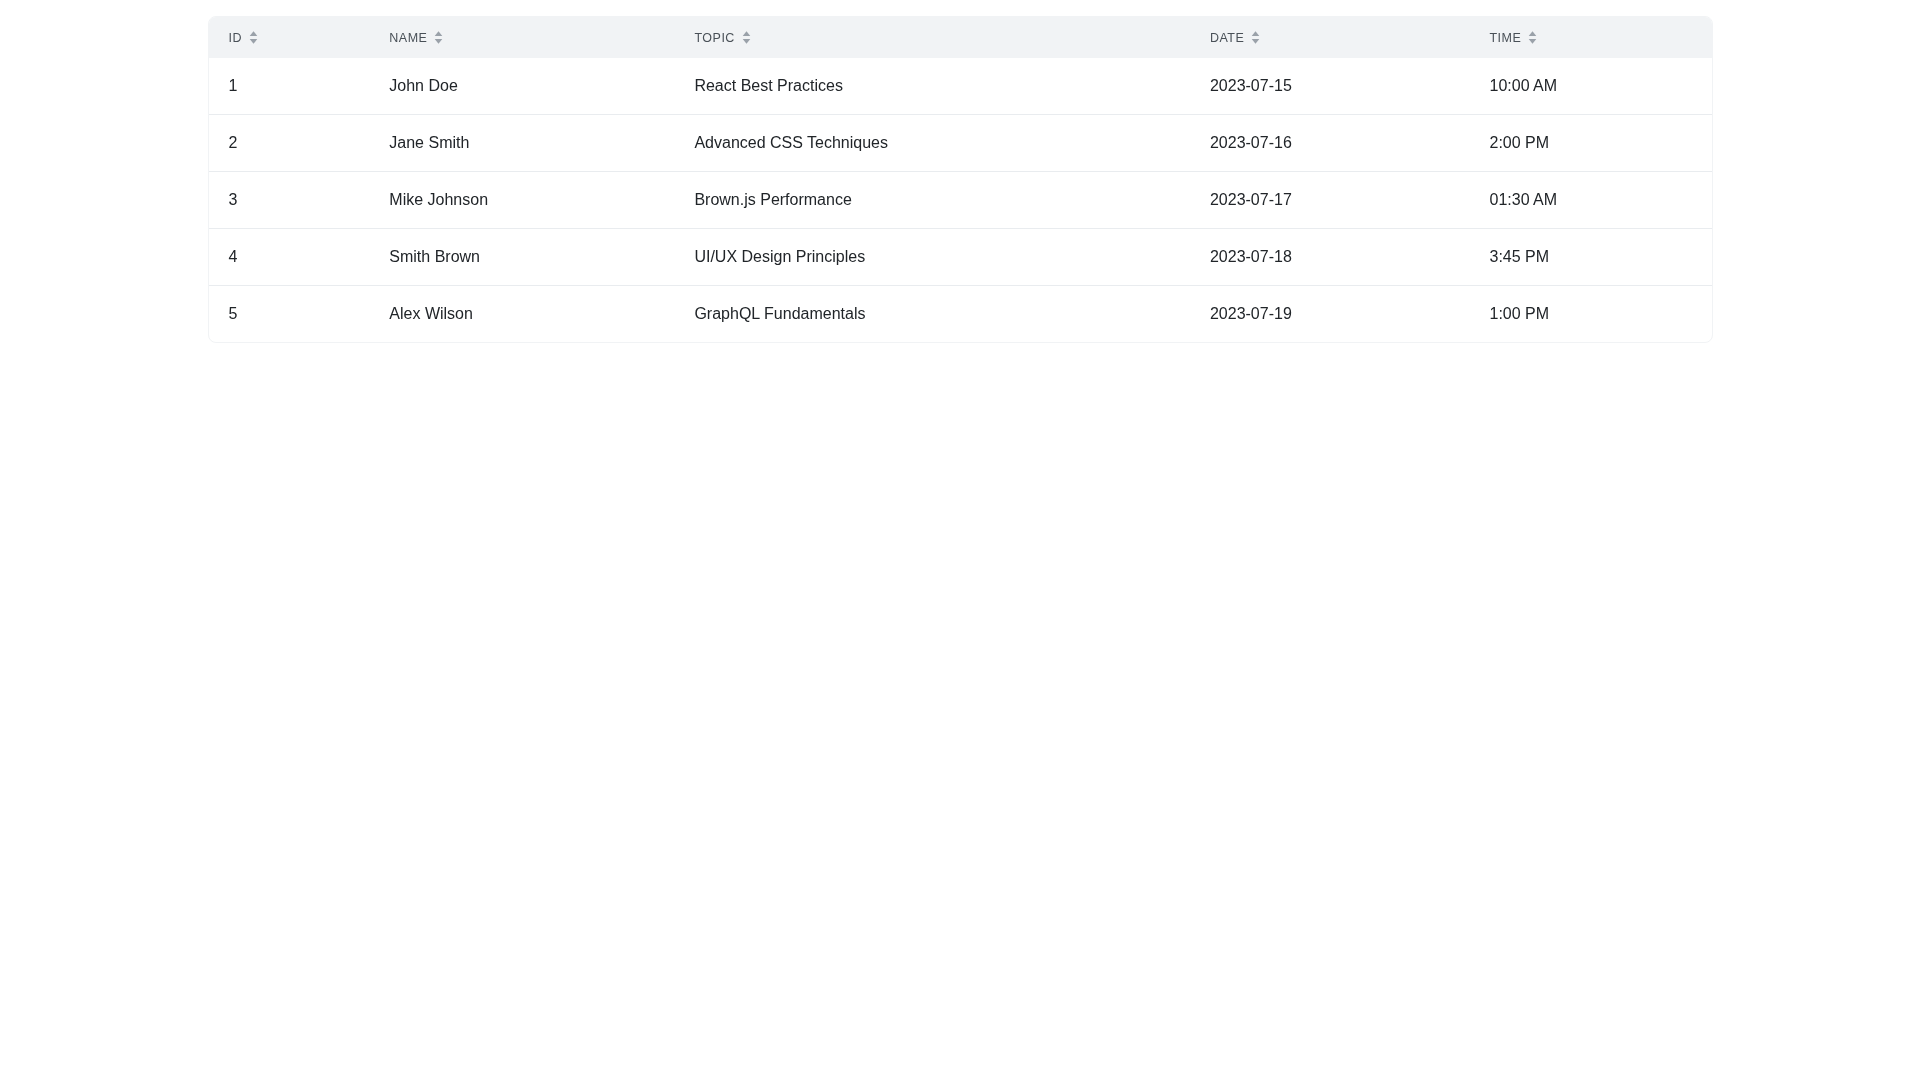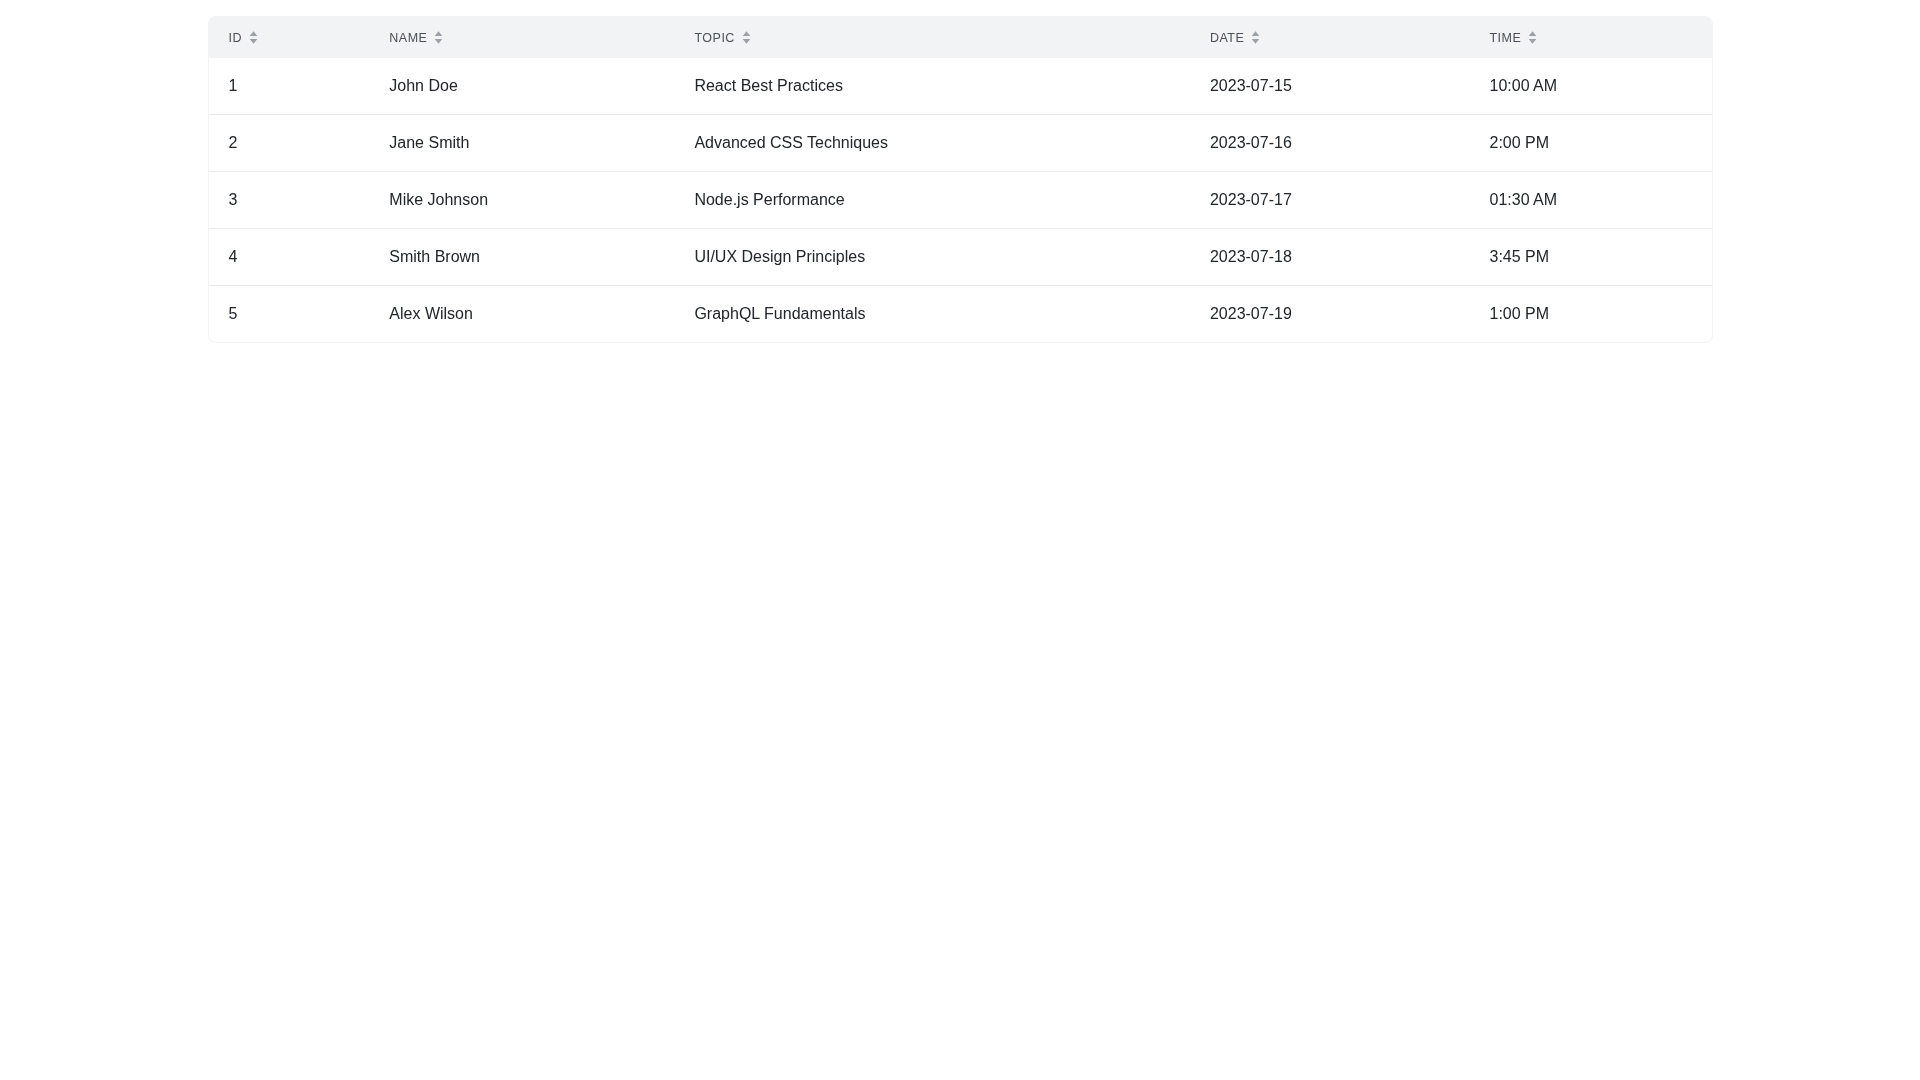--- a/index.html
+++ b/index.html
@@ -161,21 +161,21 @@
           <tr>
             <td>2</td>
             <td>Jane Smith</td>
             <td>Advanced CSS Techniques</td>
             <td>2023-07-16</td>
             <td>2:00 PM</td>
           </tr>
           <tr>
             <td>3</td>
             <td>Mike Johnson</td>
-            <td>Node.js Performance</td>
+            <td>Brown.js Performance</td>
             <td>2023-07-17</td>
             <td>01:30 AM</td>
           </tr>
           <tr>
             <td>4</td>
             <td>Smith Brown</td>
             <td>UI/UX Design Principles</td>
             <td>2023-07-18</td>
             <td>3:45 PM</td>
           </tr>

